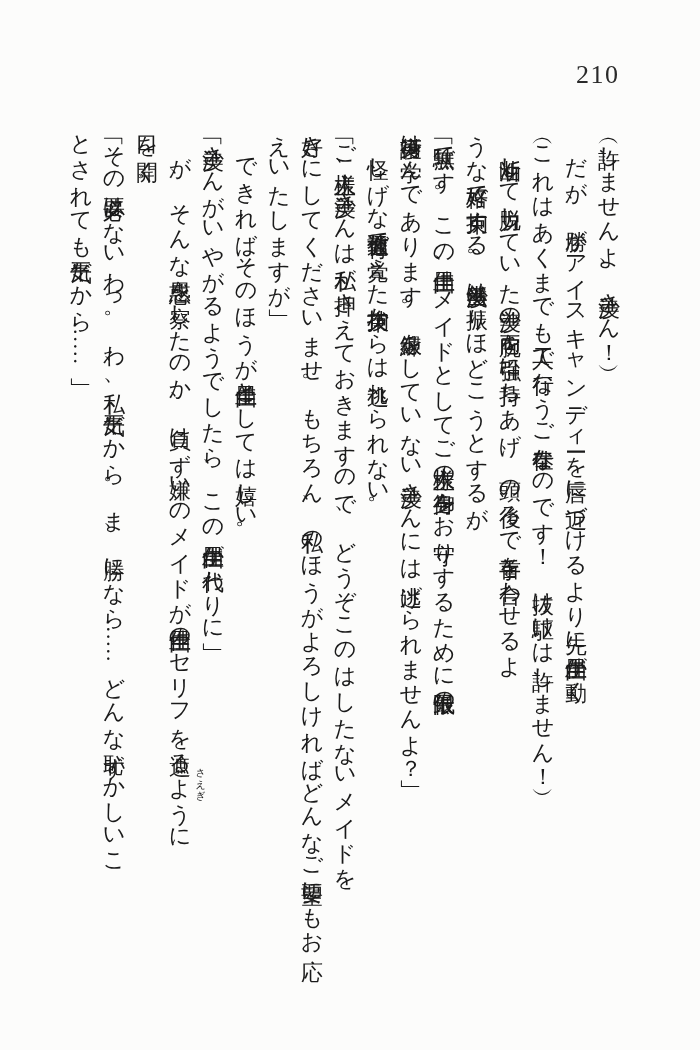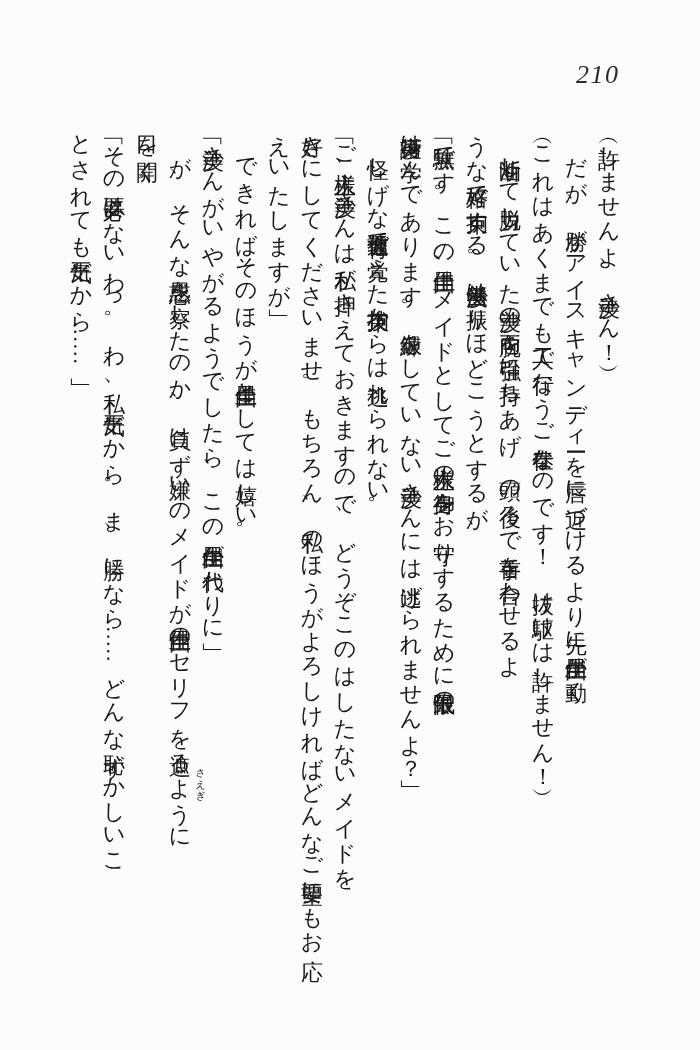--- a/index.html
+++ b/index.html
@@ -13,21 +13,20 @@
   }
   .page {
     position: absolute;
     inset: 0;
     background: #fcfcfb;
   }
   .page-number {
     position: absolute;
     top: 60px;
     left: 576px;
-    font-style: italic;
     font-size: 26px;
     letter-spacing: 1.5px;
     color: #2a2a2a;
   }
   .text-block {
     position: absolute;
     top: 120px;
     right: 74px;
     height: 840px;
     writing-mode: vertical-rl;

